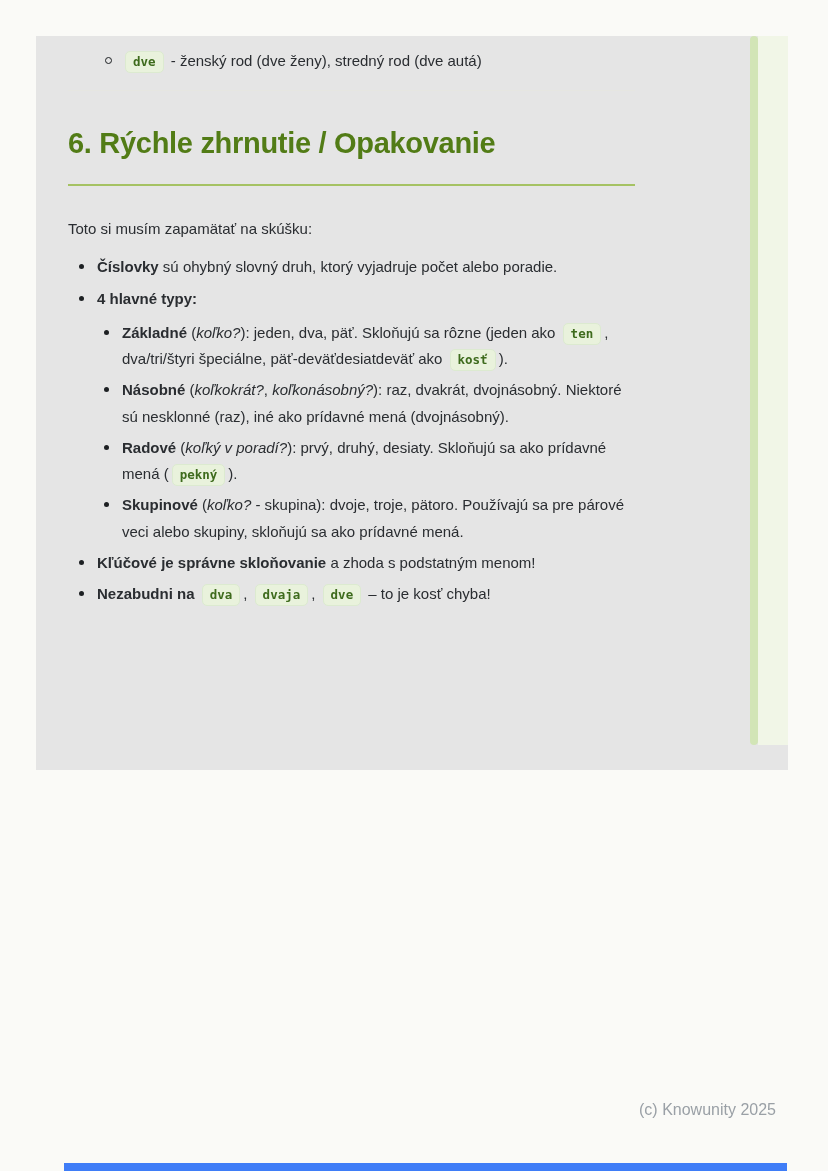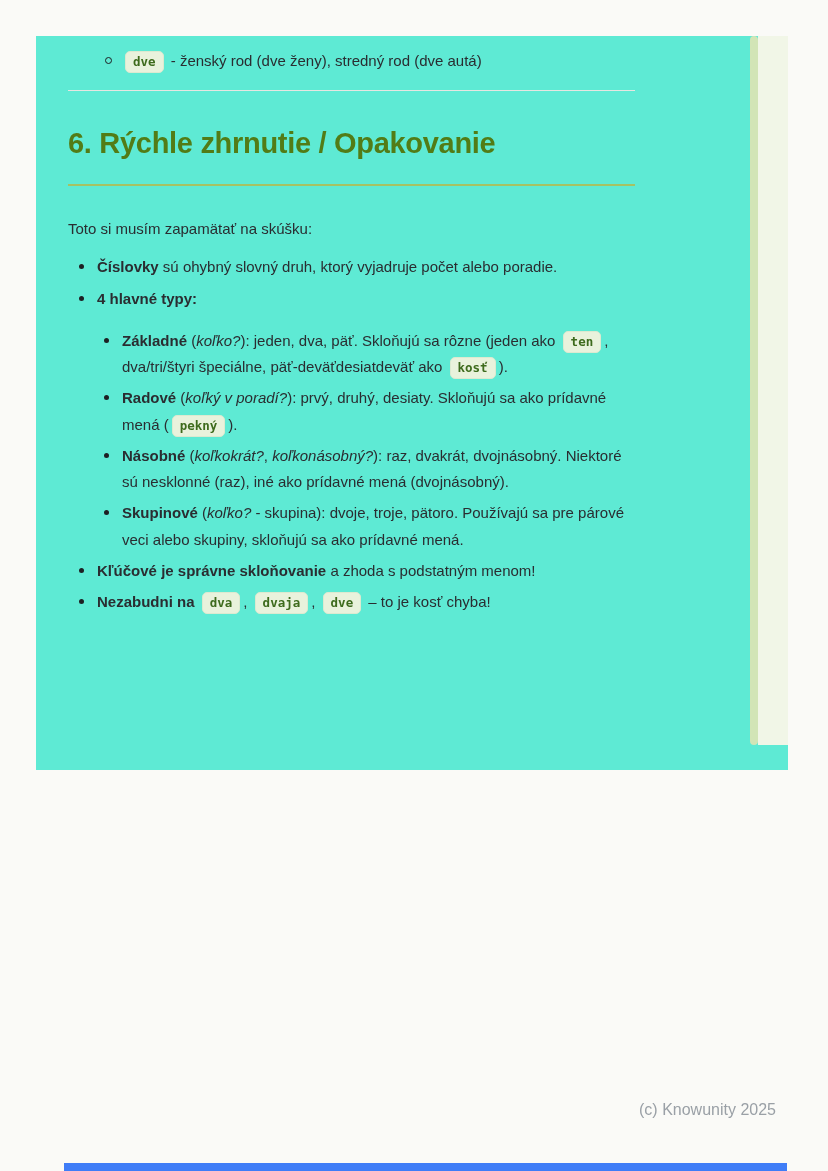--- a/index.html
+++ b/index.html
@@ -10,21 +10,21 @@
     font-family: "Liberation Sans", sans-serif;
     color: #2a2d31;
     overflow: hidden;
   }
   .card {
     position: absolute;
     left: 36px;
     top: 36px;
     width: 752px;
     min-height: 734px;
-    background: #5eead4;
+    background: #e5e5e5;
   }
   .side-band {
     position: absolute;
     top: 0;
     right: 0;
     width: 30px;
     height: 709px;
     background: #f1f6e7;
   }
   .stripe {
@@ -66,21 +66,21 @@
     content: "";
     position: absolute;
     left: 37px;
     top: 9px;
     width: 5px;
     height: 5px;
     border-radius: 50%;
     background: transparent;
     border: 1.4px solid #1d2023;
   }
-  ul.nested-list { list-style: none; margin-top: 16px; }
+  ul.nested-list { list-style: none; margin-top: 8px; }
   ul.nested-list > li {
     position: relative;
     padding-left: 25px;
     margin-bottom: 5px;
   }
   ul.nested-list > li::before {
     content: "";
     position: absolute;
     left: 7px;
     top: 10px;
@@ -151,22 +151,22 @@
         </ul>
       <ul class="list main-list">
         </ul>
       <hr class="divider">
       <h2 class="section-heading">6. Rýchle zhrnutie / Opakovanie</h2>
       <p class="section-intro">Toto si musím zapamätať na skúšku:</p>
       <ul class="list main-list">
           <li><span class="b">Číslovky</span><span> sú ohybný slovný druh, ktorý vyjadruje počet alebo poradie.</span></li>
           <li><span class="b">4 hlavné typy:</span><ul class="nested-list">
               <li><span class="b">Základné</span><span> (</span><span class="i">koľko?</span><span>): jeden, dva, päť. Skloňujú sa rôzne (jeden ako </span><span class="code-badge">ten</span><span>, dva/tri/štyri špeciálne, päť-deväťdesiatdeväť ako </span><span class="code-badge">kosť</span><span>).</span></li>
+              <li><span class="b">Násobné</span><span> (</span><span class="i">koľkokrát?</span><span>, </span><span class="i">koľkonásobný?</span><span>): raz, dvakrát, dvojnásobný. Niektoré sú nesklonné (raz), iné ako prídavné mená (dvojnásobný).</span></li>
               <li><span class="b">Radové</span><span> (</span><span class="i">koľký v poradí?</span><span>): prvý, druhý, desiaty. Skloňujú sa ako prídavné mená (</span><span class="code-badge">pekný</span><span>).</span></li>
-              <li><span class="b">Násobné</span><span> (</span><span class="i">koľkokrát?</span><span>, </span><span class="i">koľkonásobný?</span><span>): raz, dvakrát, dvojnásobný. Niektoré sú nesklonné (raz), iné ako prídavné mená (dvojnásobný).</span></li>
               <li><span class="b">Skupinové</span><span> (</span><span class="i">koľko?</span><span> - skupina): dvoje, troje, pätoro. Používajú sa pre párové veci alebo skupiny, skloňujú sa ako prídavné mená.</span></li>
             </ul></li>
           <li><span class="b">Kľúčové je správne skloňovanie</span><span> a zhoda s podstatným menom!</span></li>
           <li><span class="b">Nezabudni na</span><span> </span><span class="code-badge">dva</span><span>, </span><span class="code-badge">dvaja</span><span>, </span><span class="code-badge">dve</span><span> – to je kosť chyba!</span></li>
         </ul>
     </div>
   </div>
   <div class="footer">(c) Knowunity 2025</div>
   <div class="next-page-bar"></div>
 </div>

